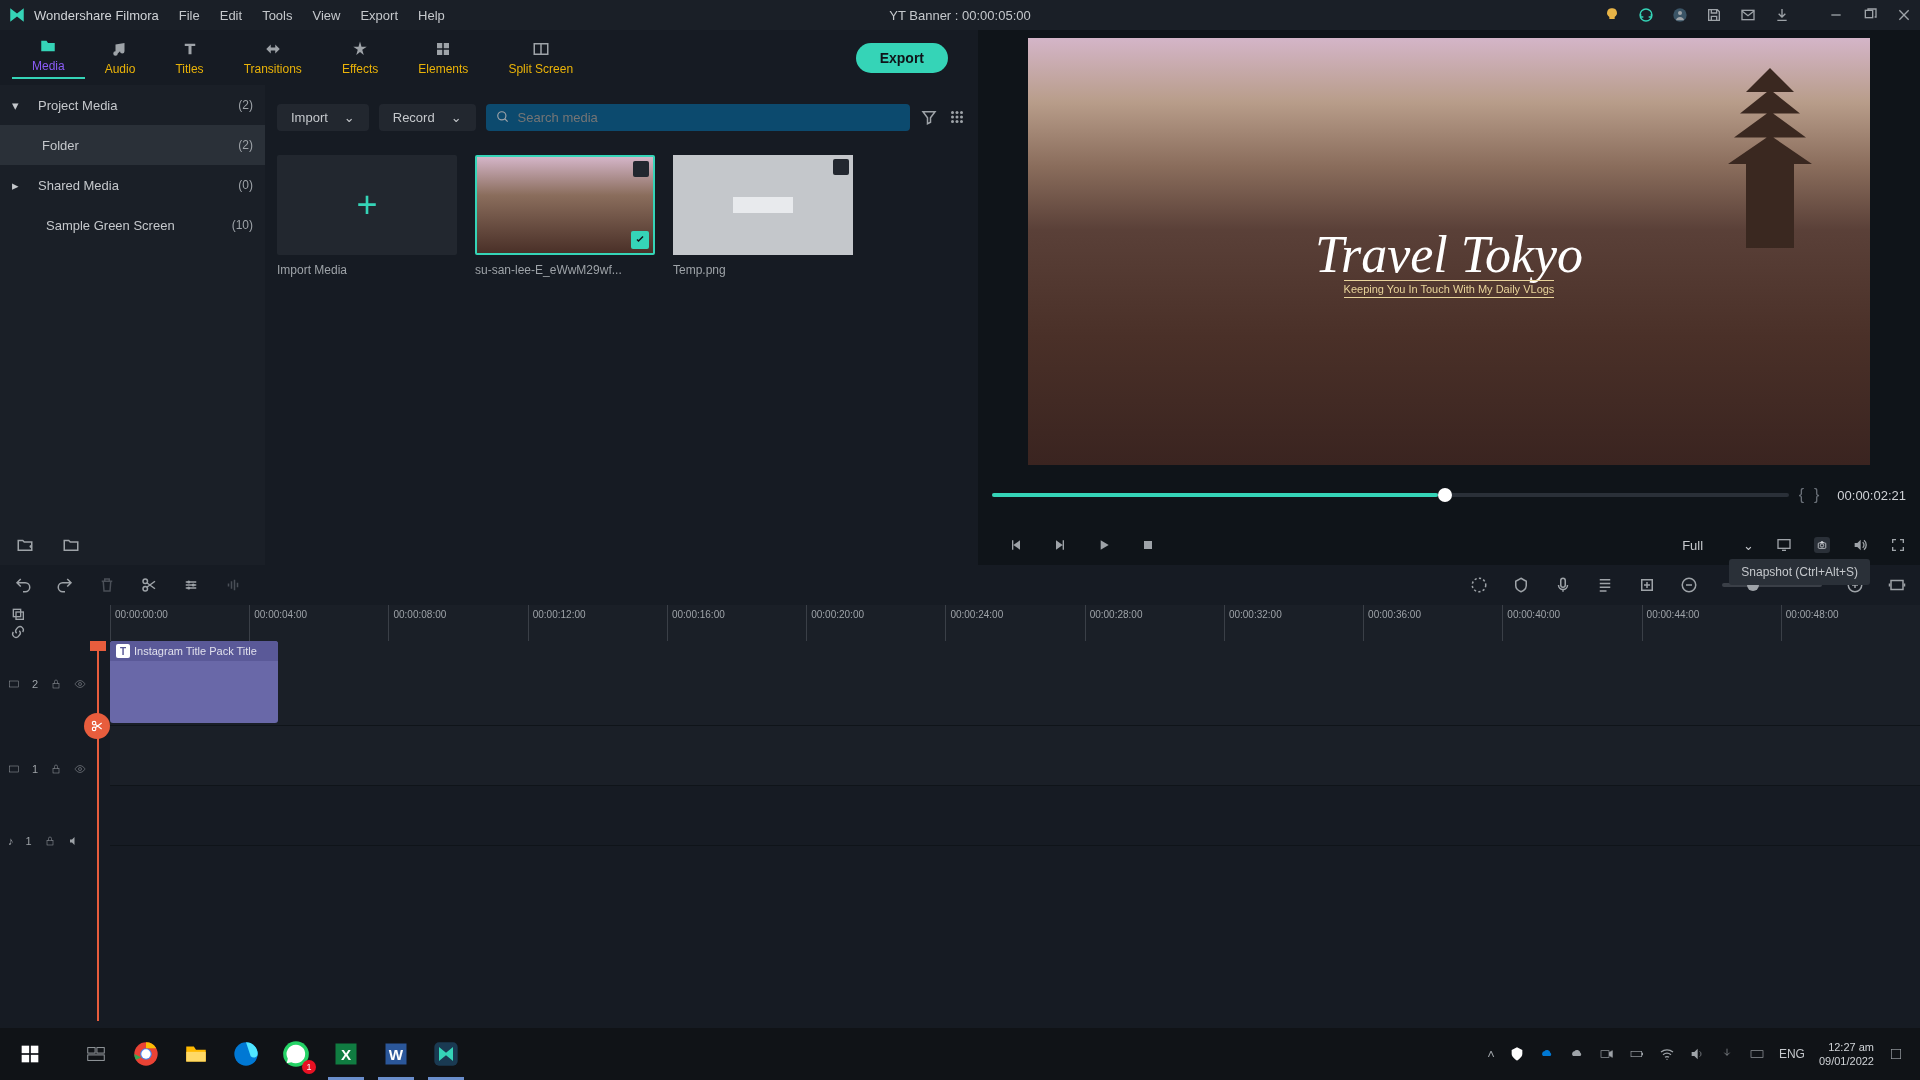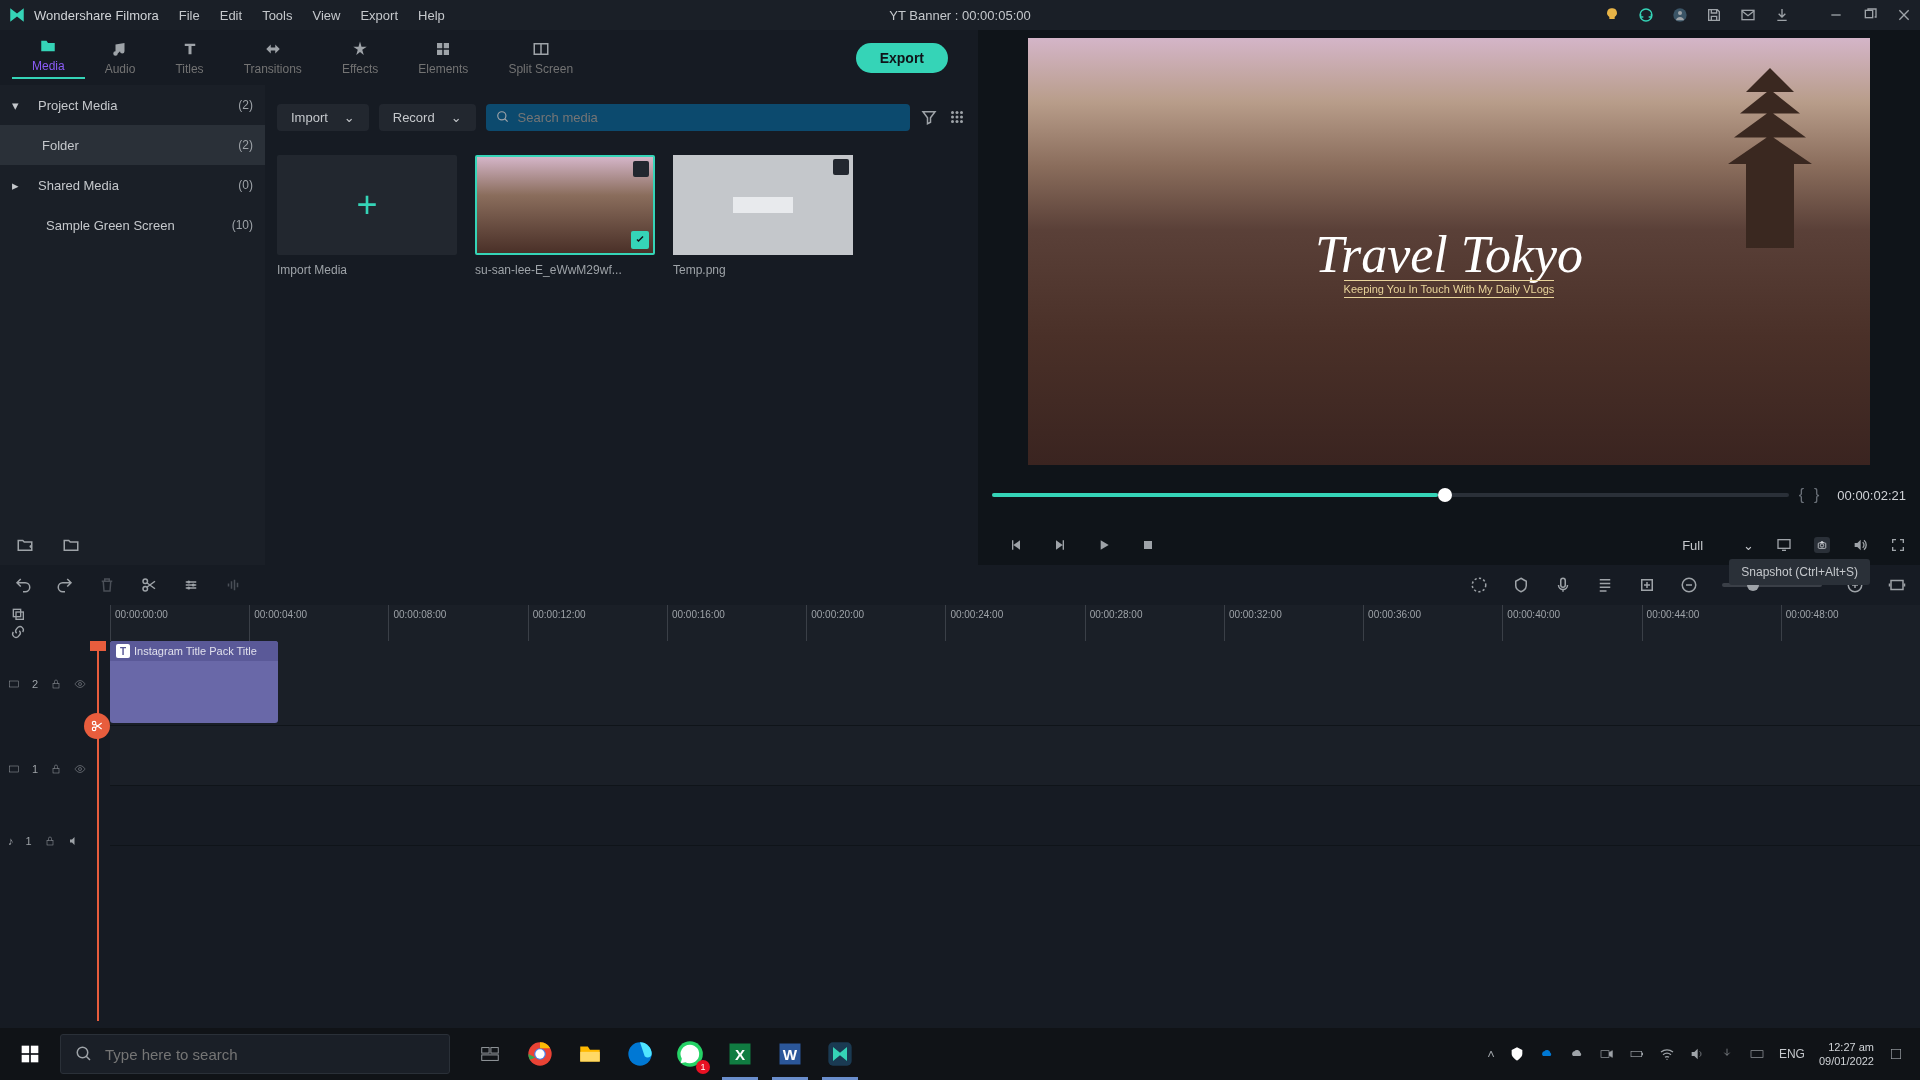--- a/index.html
+++ b/index.html
@@ -19,21 +19,21 @@
 
 .top-section { height: 535px; display: flex; }
 
 
 .left-panel { width: 978px; background: #161b23; display: flex; flex-direction: column; }
 
 
 .tabs-row { height: 55px; display: flex; align-items: center; padding: 0 12px; position: relative; }
 .tab-item { display: flex; flex-direction: column; align-items: center; gap: 4px; padding: 0 20px; cursor: pointer; }
 .tab-item .tab-icon { width: 18px; height: 18px; }
-.tab-item span { font-size: 12px; color: #737373; }
+.tab-item span { font-size: 12px; color: #eab308; }
 .tab-item.active span { color: #8b5cf6; }
 .tab-item.active { border-bottom: 2px solid #35d4b7; padding-bottom: 4px; }
 .export-btn { position: absolute; right: 30px; background: #35d4b7; color: #0f1419; padding: 7px 24px; border-radius: 18px; font-weight: 600; font-size: 14px; cursor: pointer; }
 
 
 .content-area { flex: 1; display: flex; }
 
 
 .sidebar { width: 265px; background: #1a1f27; display: flex; flex-direction: column; }
 .sidebar-item { height: 40px; display: flex; align-items: center; padding: 0 12px; font-size: 13px; cursor: pointer; position: relative; }
@@ -560,27 +560,20 @@
 
 <div class="taskbar">
   <div class="start-btn">
     <svg width="20" height="20" viewBox="0 0 24 24">
         <rect x="2" y="2" width="9" height="9" fill="#fff"></rect>
         <rect x="13" y="2" width="9" height="9" fill="#fff"></rect>
         <rect x="2" y="13" width="9" height="9" fill="#fff"></rect>
         <rect x="13" y="13" width="9" height="9" fill="#fff"></rect>
       </svg>
   </div>
-  <div class="search-bar">
-    <svg width="18" height="18" class="icon-light" viewBox="0 0 24 24">
-        <circle cx="10" cy="10" r="7" fill="none" stroke="currentColor" stroke-width="2"></circle>
-        <path stroke="currentColor" stroke-width="2" d="M15 15l5 5"></path>
-      </svg>
-    <input type="text" placeholder="Type here to search" style="">
-  </div>
   <div class="task-icons">
     <div class="task-icon">
         <svg width="22" height="22" class="icon-light" viewBox="0 0 24 24">
           <rect x="3" y="5" width="8" height="6" fill="none" stroke="currentColor"></rect>
           <rect x="13" y="5" width="8" height="6" fill="none" stroke="currentColor"></rect>
           <rect x="3" y="13" width="18" height="6" fill="none" stroke="currentColor"></rect>
         </svg>
       </div>
     <div class="task-icon">
         <svg width="28" height="28" viewBox="0 0 24 24">

